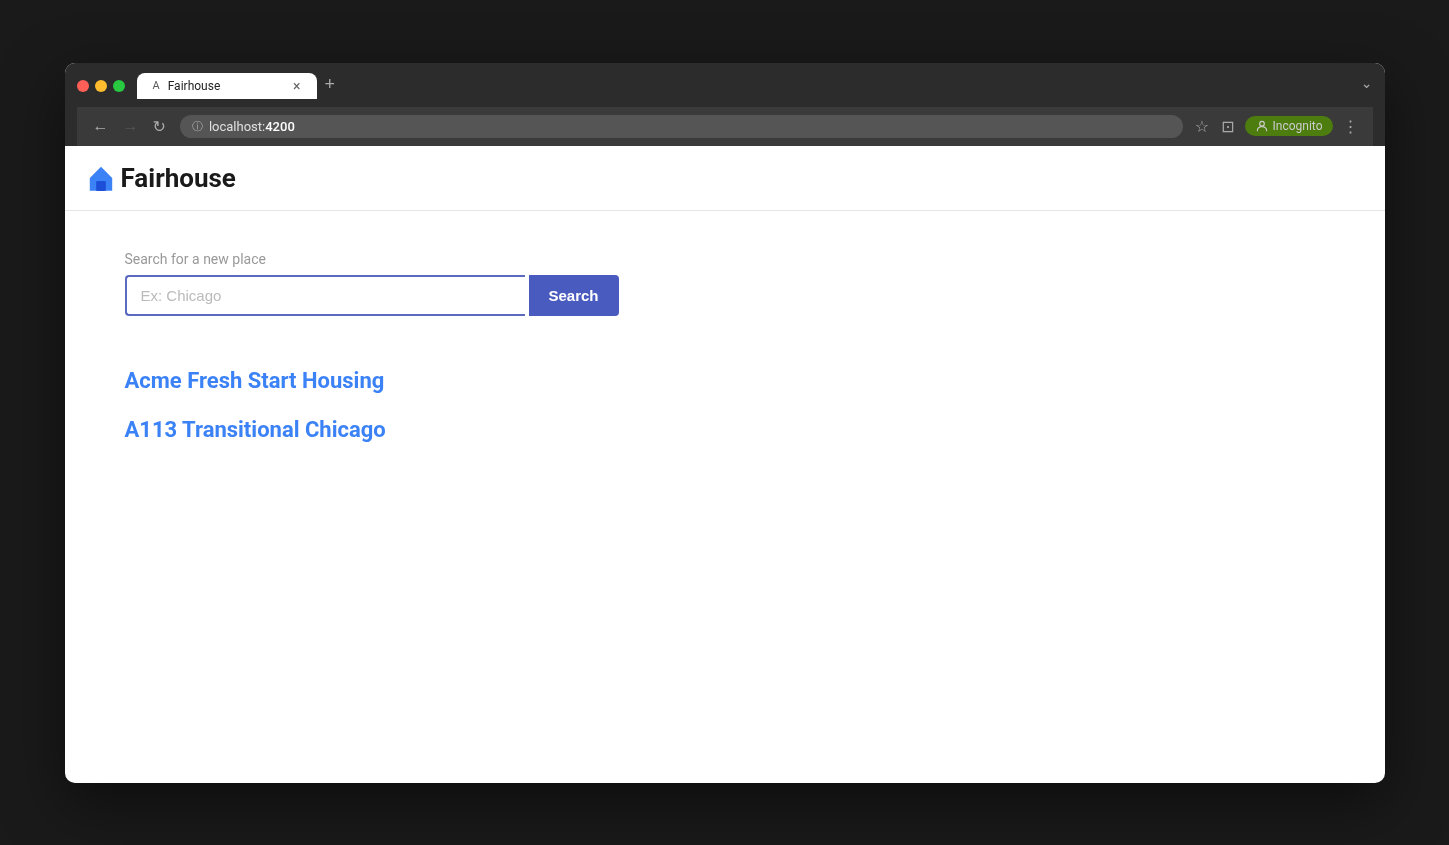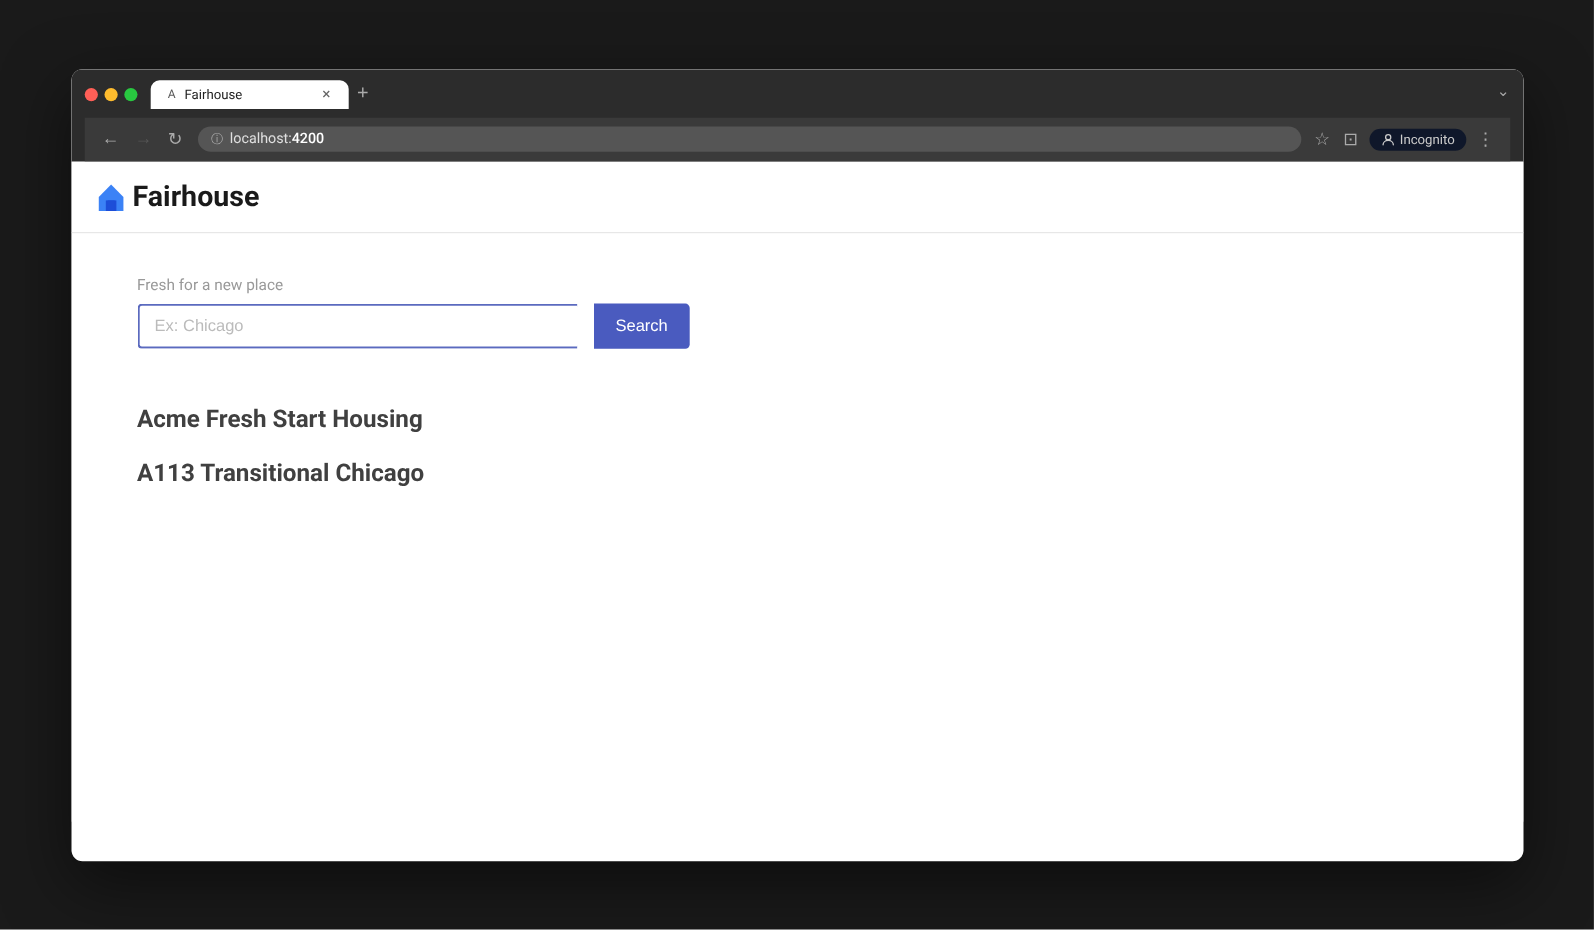--- a/index.html
+++ b/index.html
@@ -172,21 +172,21 @@
 
     .toolbar-icon {
       cursor: pointer;
       padding: 2px;
     }
 
     .incognito-btn {
       display: flex;
       align-items: center;
       gap: 4px;
-      background: #0f172a;
+      background: #4d7c0f;
       border-radius: 20px;
       padding: 3px 10px;
       font-size: 12px;
       color: #ccc;
       cursor: pointer;
     }
 
     
     .app-content {
       background: #fff;
@@ -226,21 +226,21 @@
     }
 
     .search-label {
       font-size: 14px;
       color: #999;
       margin-bottom: 8px;
     }
 
     .search-row {
       display: flex;
-      gap: 15px;
+      gap: 4px;
     }
 
     .search-input {
       width: 400px;
       padding: 10px 14px;
       border: 2px solid #5b6abf;
       border-right: none;
       border-radius: 4px 0 0 4px;
       font-size: 15px;
       color: #333;
@@ -252,39 +252,39 @@
       color: #bbb;
     }
 
     .search-btn {
       padding: 10px 20px;
       background: #4a5bbf;
       color: #fff;
       border: none;
       border-radius: 0 4px 4px 0;
       font-size: 15px;
-      font-weight: 400;
+      font-weight: 700;
       cursor: pointer;
     }
 
     .results-list {
       list-style: none;
       display: flex;
       flex-direction: column;
       gap: 0;
     }
 
     .result-item {
       padding: 12px 0;
     }
 
     .result-item h2 {
       font-size: 22px;
       font-weight: 700;
-      color: #404040;
+      color: #3b82f6;
     }
   </style>
 </head>
 <body>
 
 <div class="browser-window">
 
   <div class="browser-chrome">
     <div class="browser-title-bar">
       <div class="window-controls">
@@ -337,21 +337,21 @@
           <path d="M6 20 L20 6 L34 20 L34 36 L6 36 Z" fill="#3b82f6"></path>
           <rect x="14" y="24" width="12" height="12" fill="#1d4ed8"></rect>
           <rect x="16" y="24" width="8" height="12" fill="#1d4ed8"></rect>
         </svg>
         <span class="logo-text">Fairhouse</span>
       </div>
     </header>
 
     <main class="app-main">
       <div class="search-section">
-        <div class="search-label">Fresh for a new place</div>
+        <div class="search-label">Search for a new place</div>
         <div class="search-row">
           <input type="text" class="search-input" placeholder="Ex: Chicago" style="">
           <button class="search-btn">Search</button>
         </div>
       </div>
 
       <ul class="results-list">
         <li class="result-item">
           <h2>Acme Fresh Start Housing</h2>
         </li>

